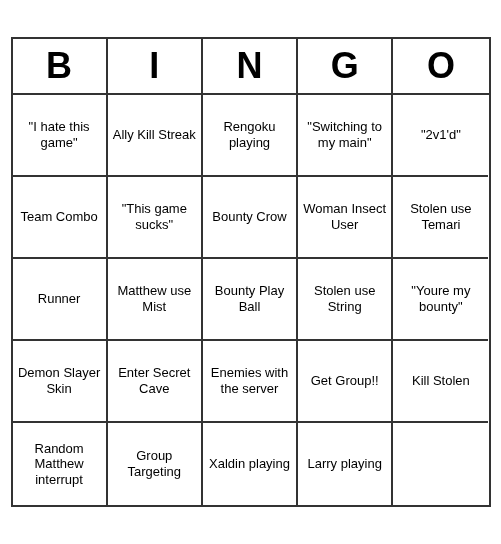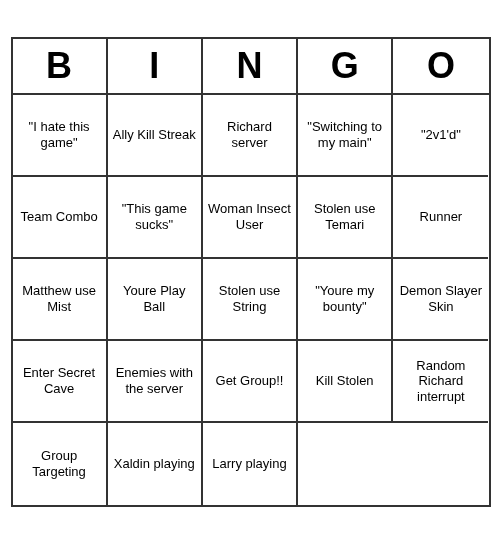--- a/index.html
+++ b/index.html
@@ -76,35 +76,36 @@
   <div class="bingo-header">
   <div class="bingo-letter">B</div>
       <div class="bingo-letter">I</div>
       <div class="bingo-letter">N</div>
       <div class="bingo-letter">G</div>
       <div class="bingo-letter">O</div>
     </div>
   <div class="bingo-grid">
   <div class="bingo-cell">"I hate this game"</div>
       <div class="bingo-cell">Ally Kill Streak</div>
-      <div class="bingo-cell">Richard server</div>
+      <div class="bingo-cell">Rengoku playing</div>
       <div class="bingo-cell">"Switching to my main"</div>
       <div class="bingo-cell">"2v1'd"</div>
       <div class="bingo-cell">Team Combo</div>
       <div class="bingo-cell">"This game sucks"</div>
+      <div class="bingo-cell">Bounty Crow</div>
       <div class="bingo-cell">Woman Insect User</div>
       <div class="bingo-cell">Stolen use Temari</div>
       <div class="bingo-cell">Runner</div>
       <div class="bingo-cell">Matthew use Mist</div>
-      <div class="bingo-cell">Youre Play Ball</div>
+      <div class="bingo-cell">Bounty Play Ball</div>
       <div class="bingo-cell">Stolen use String</div>
       <div class="bingo-cell">"Youre my bounty"</div>
       <div class="bingo-cell">Demon Slayer Skin</div>
       <div class="bingo-cell">Enter Secret Cave</div>
       <div class="bingo-cell">Enemies with the server</div>
       <div class="bingo-cell">Get Group!!</div>
       <div class="bingo-cell">Kill Stolen</div>
-      <div class="bingo-cell">Random Richard interrupt</div>
+      <div class="bingo-cell">Random Matthew interrupt</div>
       <div class="bingo-cell">Group Targeting</div>
       <div class="bingo-cell">Xaldin playing</div>
       <div class="bingo-cell">Larry playing</div>
     </div>
 </div>
 
 </body></html>

